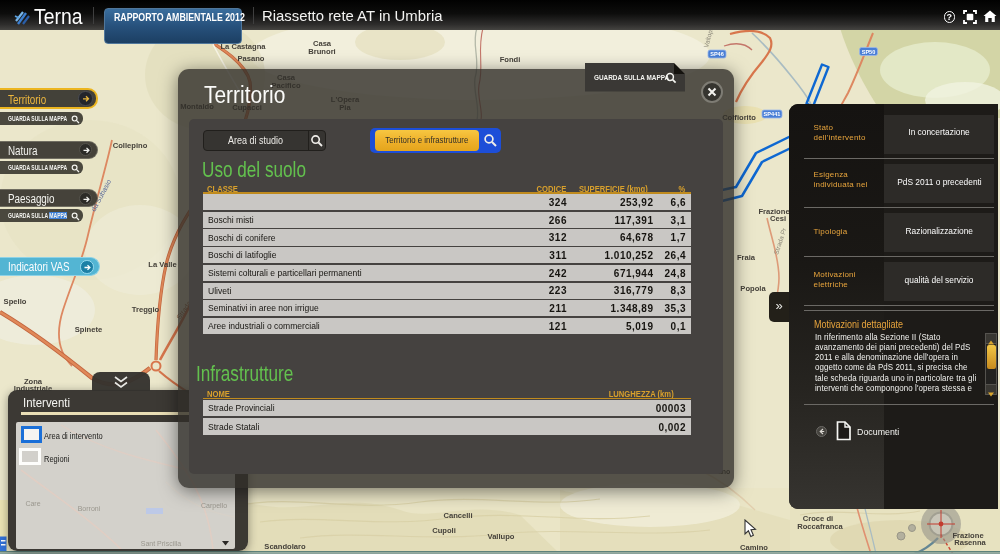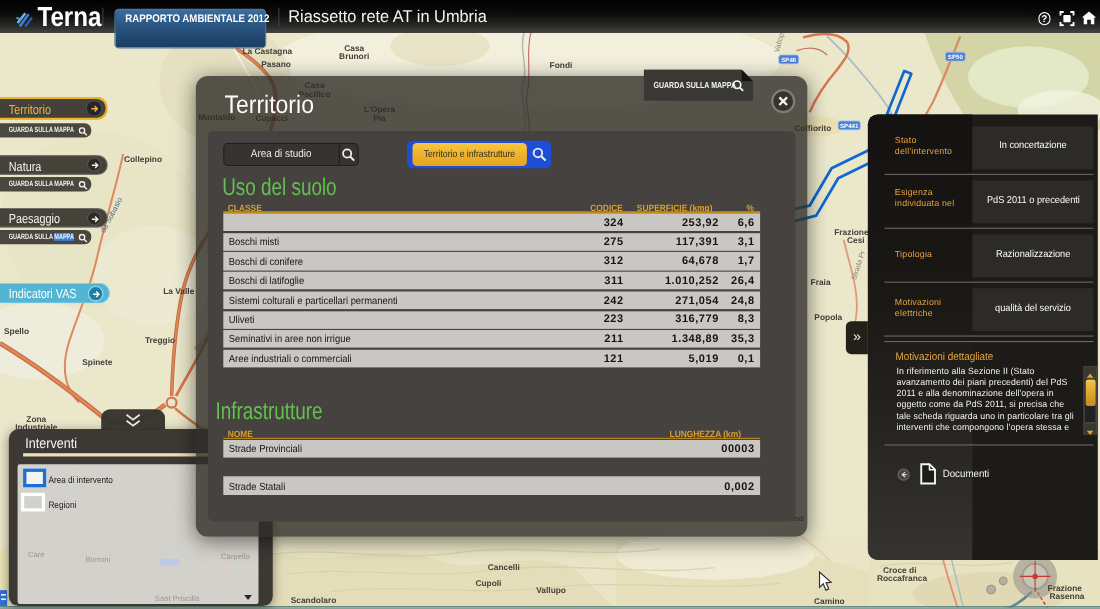--- a/index.html
+++ b/index.html
@@ -5,21 +5,21 @@
 html,body { width:1000px; height:554px; overflow:hidden; font-family:"Liberation Sans",sans-serif; }
 body { position:relative; background:#ebe7cb; }
 .abs { position:absolute; white-space:nowrap; }
 .cx { display:inline-block; transform-origin:0 50%; white-space:nowrap; }
 .cxc { display:inline-block; transform-origin:50% 50%; white-space:nowrap; }
 .cxr { display:inline-block; transform-origin:100% 50%; white-space:nowrap; }
 
 #topbar { position:absolute; left:0; top:0; width:1000px; height:30px; z-index:40;
   background:linear-gradient(180deg,#010101 0%,#0d0d0c 45%,#2e2d2c 82%,#454441 100%); }
 #topbar .sep { position:absolute; top:7px; width:1px; height:17px; background:#3f3f3f; }
-#ternatxt { position:absolute; left:34px; top:5px; font-size:25px; line-height:23px; color:#fdfdfd; white-space:nowrap;font-weight:bold; }
+#ternatxt { position:absolute; left:34px; top:5px; font-size:22px; line-height:23px; color:#fdfdfd; white-space:nowrap; }
 #rapbtn { position:absolute; left:104px; top:8px; width:138px; height:36px; border-radius:4px;
   background:linear-gradient(180deg,#3a6e9e 0%,#27517c 50%,#1c3f63 100%); border:1px solid #50779b;
   color:#fff; font-size:10px; font-weight:bold; text-align:center; line-height:18px; white-space:nowrap; }
 #bartitle { position:absolute; left:262px; top:7px; font-size:15.5px; color:#f3f3f1; white-space:nowrap; }
 
 .lbtn { position:absolute; left:0; z-index:45; border-radius:0 10px 10px 0; white-space:nowrap; }
 .lbtn .circ { position:absolute; border-radius:50%; }
 .lbl { position:absolute; left:8px; font-size:12px; }
 .guarda { position:absolute; left:0; z-index:45; width:83px; height:13px; border-radius:0 6px 6px 0;
   background:rgba(56,54,47,0.9); color:#f2f2ee; font-size:7px; font-weight:bold;
@@ -41,21 +41,21 @@
 #grp2 { position:absolute; left:180.5px; top:8.5px; width:131px; height:25px; background:#1d4ed8; border-radius:5px; }
 #ybtn { position:absolute; left:5px; top:2.5px; width:104px; height:20.5px; border-radius:4px;
   background:linear-gradient(180deg,#f7c741 0%,#eeb02a 55%,#e4a51c 100%);
   color:#312f28; font-size:9px; text-align:center; line-height:20px; white-space:nowrap; }
 .greenh { font-size:22px; color:#63c14e; white-space:nowrap; }
 .thead { position:absolute; font-size:8.3px; font-weight:bold; color:#d8a02c; white-space:nowrap; }
 .tline { position:absolute; left:13.5px; width:488.5px; height:1.6px; background:#c08b1e; }
 .trow { position:relative; height:16.1px; margin-bottom:1.62px; background:#c9c7c4; font-size:9.3px; color:#161410; }
 .trow .nm { position:absolute; left:5.5px; top:3.2px; }
 .trow .v { position:absolute; top:2.8px; font-weight:bold; font-size:10px; letter-spacing:0.5px; text-align:right; white-space:nowrap; }
-.trow2 { position:relative; height:16.9px; margin-bottom:17px; background:#c9c7c4; font-size:9.3px; color:#161410; }
+.trow2 { position:relative; height:16.9px; margin-bottom:2px; background:#c9c7c4; font-size:9.3px; color:#161410; }
 .trow2 .nm { position:absolute; left:5.5px; top:3.6px; }
 .trow2 .v { position:absolute; top:3.2px; right:5px; font-weight:bold; font-size:10px; letter-spacing:0.5px; }
 
 #sidebar { position:absolute; left:789px; top:104px; width:209px; height:405px; z-index:35;
   background:#1d1b18; border-radius:9px 0 0 9px; }
 #sbleft { position:absolute; left:0; top:0; width:95px; height:100%; border-radius:9px 0 0 9px;
   background:linear-gradient(180deg,#151311 0%,#1a1815 40%,#262420 70%,#363430 100%); }
 .scell { position:absolute; left:95px; width:110px; background:#2d2b28; }
 .ssep { position:absolute; left:15px; width:190px; height:1px; background:#6b6965; }
 .slab { position:absolute; left:24.5px; font-size:8px; color:#e8a53d; line-height:9.5px; letter-spacing:0.2px; white-space:nowrap; }
@@ -257,40 +257,40 @@
     <div class="thead" style="left:440px;top:65px;width:56.5px;text-align:right"><span class="cxr" style="transform:scaleX(0.92)">%</span></div>
     <div class="tline" style="top:73.3px"></div>
     <div class="abs" style="left:13.5px;top:75px;width:488.5px">
       <div class="trow">
           <span class="v" style="left:300px;width:64.5px">324</span>
           <span class="v" style="left:380px;width:71px">253,92</span>
           <span class="v" style="left:440px;width:43.5px">6,6</span>
         </div>
       <div class="trow">
           <span class="nm"><span class="cx" style="transform:scaleX(0.92)">Boschi misti</span></span>
-          <span class="v" style="left:300px;width:64.5px">275</span>
+          <span class="v" style="left:300px;width:64.5px">266</span>
           <span class="v" style="left:380px;width:71px">117,391</span>
           <span class="v" style="left:440px;width:43.5px">3,1</span>
         </div>
       <div class="trow">
           <span class="nm"><span class="cx" style="transform:scaleX(0.92)">Boschi di conifere</span></span>
           <span class="v" style="left:300px;width:64.5px">312</span>
           <span class="v" style="left:380px;width:71px">64,678</span>
           <span class="v" style="left:440px;width:43.5px">1,7</span>
         </div>
       <div class="trow">
           <span class="nm"><span class="cx" style="transform:scaleX(0.92)">Boschi di latifoglie</span></span>
           <span class="v" style="left:300px;width:64.5px">311</span>
           <span class="v" style="left:380px;width:71px">1.010,252</span>
           <span class="v" style="left:440px;width:43.5px">26,4</span>
         </div>
       <div class="trow">
           <span class="nm"><span class="cx" style="transform:scaleX(0.92)">Sistemi colturali e particellari permanenti</span></span>
           <span class="v" style="left:300px;width:64.5px">242</span>
-          <span class="v" style="left:380px;width:71px">271,054</span>
+          <span class="v" style="left:380px;width:71px">671,944</span>
           <span class="v" style="left:440px;width:43.5px">24,8</span>
         </div>
       <div class="trow">
           <span class="nm"><span class="cx" style="transform:scaleX(0.92)">Uliveti</span></span>
           <span class="v" style="left:300px;width:64.5px">223</span>
           <span class="v" style="left:380px;width:71px">316,779</span>
           <span class="v" style="left:440px;width:43.5px">8,3</span>
         </div>
       <div class="trow">
           <span class="nm"><span class="cx" style="transform:scaleX(0.92)">Seminativi in aree non irrigue</span></span>

